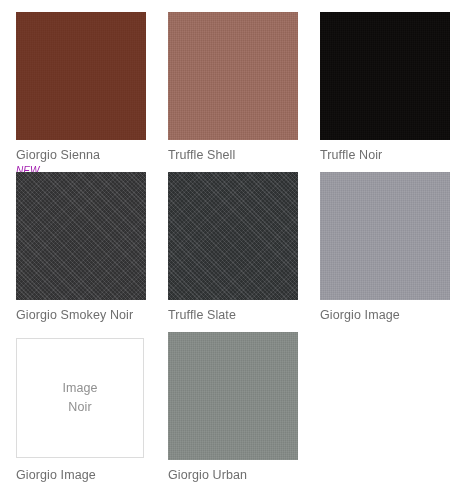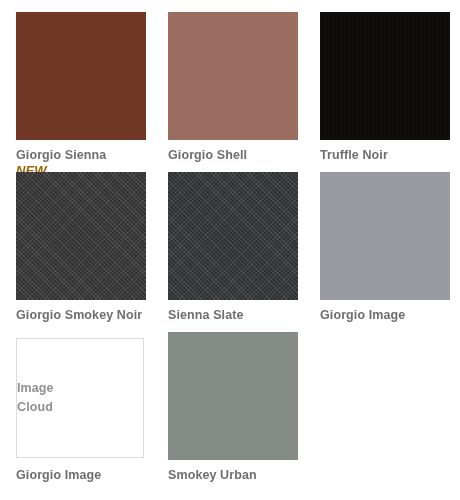--- a/index.html
+++ b/index.html
@@ -24,21 +24,20 @@
     display: grid;
     grid-template-columns: 130px 130px 130px;
     grid-template-rows: 160px 160px 160px;
     column-gap: 22px;
     row-gap: 0px;
   }
 
   .swatch-cell {
     position: relative;
     width: 154px;
-    font-weight: bold;
   }
 
   
   .chip {
     width: 130px;
     height: 128px;
     position: relative;
     overflow: hidden;
   }
 
@@ -82,21 +81,21 @@
   
   .placeholder {
     width: 128px;
     height: 120px;
     margin-top: 6px;
     box-sizing: border-box;
     border: 1px solid #dcdcdc;
     background: #ffffff;
     display: flex;
     flex-direction: column;
-    align-items: flex-start;
+    align-items: center;
     justify-content: center;
   }
   .placeholder-line {
     font-size: 12.5px;
     color: #909090;
     line-height: 19px;
     letter-spacing: 0.1px;
   }
 
   
@@ -104,22 +103,22 @@
     padding-top: 8px;
   }
   .label {
     font-size: 12.5px;
     color: #6e6e6e;
     line-height: 15px;
     letter-spacing: 0.1px;
     white-space: nowrap;
   }
   .badge-new {
-    font-size: 13px;
-    color: #a16207;
+    font-size: 10px;
+    color: #a21caf;
     font-style: italic;
     line-height: 16px;
     letter-spacing: 0.1px;
   }
   .label-block.shifted {
     padding-top: 10px;
   }
 </style>
 </head>
 <body>
@@ -130,21 +129,21 @@
     <div class="chip smooth" style="background-color: rgb(111, 53, 36);"></div>
     <div class="label-block">
       <div class="label">Giorgio Sienna</div>
       <div class="badge-new">NEW</div>
     </div>
   </div>
 
   <div class="swatch-cell">
     <div class="chip" style="background-color: rgb(155, 106, 93);"></div>
     <div class="label-block">
-      <div class="label">Giorgio Shell</div>
+      <div class="label">Truffle Shell</div>
     </div>
   </div>
 
 
   <div class="swatch-cell">
     <div class="chip smooth" style="background-color: rgb(13, 11, 10);"></div>
     <div class="label-block">
       <div class="label">Truffle Noir</div>
     </div>
   </div>
@@ -152,41 +151,41 @@
   <div class="swatch-cell">
     <div class="chip heathered" style="background-color: rgb(58, 58, 60);"></div>
     <div class="label-block">
       <div class="label">Giorgio Smokey Noir</div>
     </div>
   </div>
 
   <div class="swatch-cell">
     <div class="chip heathered" style="background-color: rgb(54, 57, 59);"></div>
     <div class="label-block">
-      <div class="label">Sienna Slate</div>
+      <div class="label">Truffle Slate</div>
     </div>
   </div>
 
   <div class="swatch-cell">
     <div class="chip" style="background-color: rgb(154, 154, 162);"></div>
     <div class="label-block">
       <div class="label">Giorgio Image</div>
     </div>
   </div>
 
   <div class="swatch-cell">
     <div class="placeholder">
       <div class="placeholder-line">Image</div>
-      <div class="placeholder-line">Cloud</div>
+      <div class="placeholder-line">Noir</div>
     </div>
     <div class="label-block shifted">
       <div class="label">Giorgio Image</div>
     </div>
   </div>
 
   <div class="swatch-cell">
     <div class="chip" style="background-color: rgb(132, 138, 134);"></div>
     <div class="label-block">
-      <div class="label">Smokey Urban</div>
+      <div class="label">Giorgio Urban</div>
     </div>
   </div>
 
 </div>
 
 </body></html>

